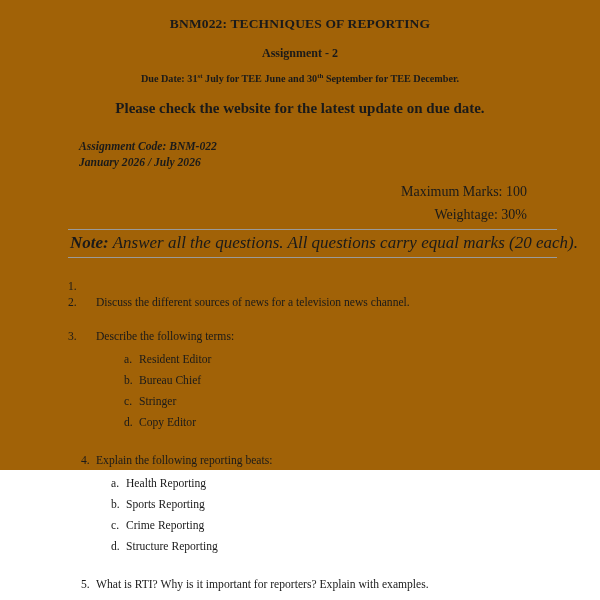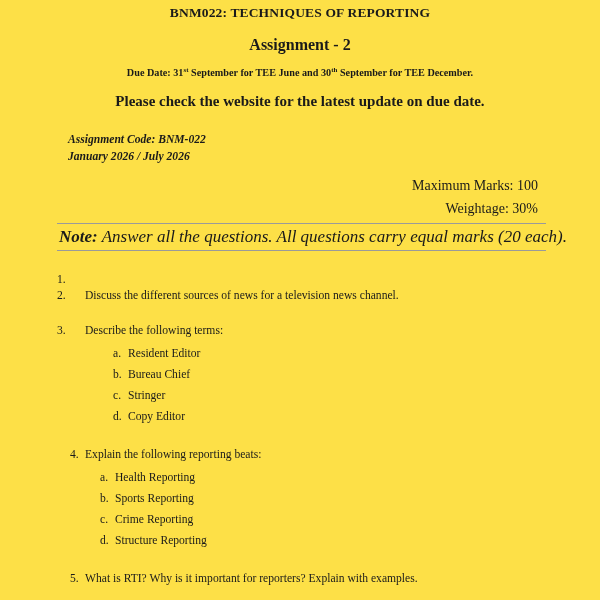--- a/index.html
+++ b/index.html
@@ -12,40 +12,40 @@
     width: 600px;
     height: 600px;
     overflow: hidden;
     font-family: "Liberation Serif", "DejaVu Serif", serif;
     color: #1a1a1a;
     -webkit-font-smoothing: antialiased;
   }
   .page {
     position: relative;
     width: 600px;
-    height: 600px;
+    height: 470px;
     box-sizing: border-box;
-    padding: 0;
-    background: #fde047;
+    padding: 11px;
+    background: #a16207;
   }
 
   
   .doc-title {
     text-align: center;
     font-weight: bold;
     font-size: 13.5px;
     letter-spacing: 0.15px;
     margin: 0;
     padding-top: 5px;
     line-height: 1.25;
   }
   .assignment-line {
     text-align: center;
     font-weight: bold;
-    font-size: 16px;
+    font-size: 12px;
     margin: 0;
     padding-top: 13px;
     line-height: 1.2;
   }
   .due-date-line {
     text-align: center;
     font-weight: bold;
     font-size: 10.2px;
     margin: 0;
     padding-top: 13px;
@@ -185,21 +185,21 @@
 </style>
 </head>
 <body>
 
 <div class="page">
 
   <div class="doc-title">BNM022: TECHNIQUES OF REPORTING</div>
 
   <div class="assignment-line">Assignment - 2</div>
 
-  <div class="due-date-line"><span>Due Date: 31</span><sup>st</sup><span> September for TEE June and 30</span><sup>th</sup><span> September for TEE December.</span></div>
+  <div class="due-date-line"><span>Due Date: 31</span><sup>st</sup><span> July for TEE June and 30</span><sup>th</sup><span> September for TEE December.</span></div>
 
   <div class="website-line">Please check the website for the latest update on due date.</div>
 
   <div class="meta-block">
     <div class="meta-code">Assignment Code: BNM-022</div>
     <div class="meta-session">January 2026 / July 2026</div>
   </div>
 
   <div class="marks-block">
     <div class="marks-line">Maximum Marks: 100</div>

